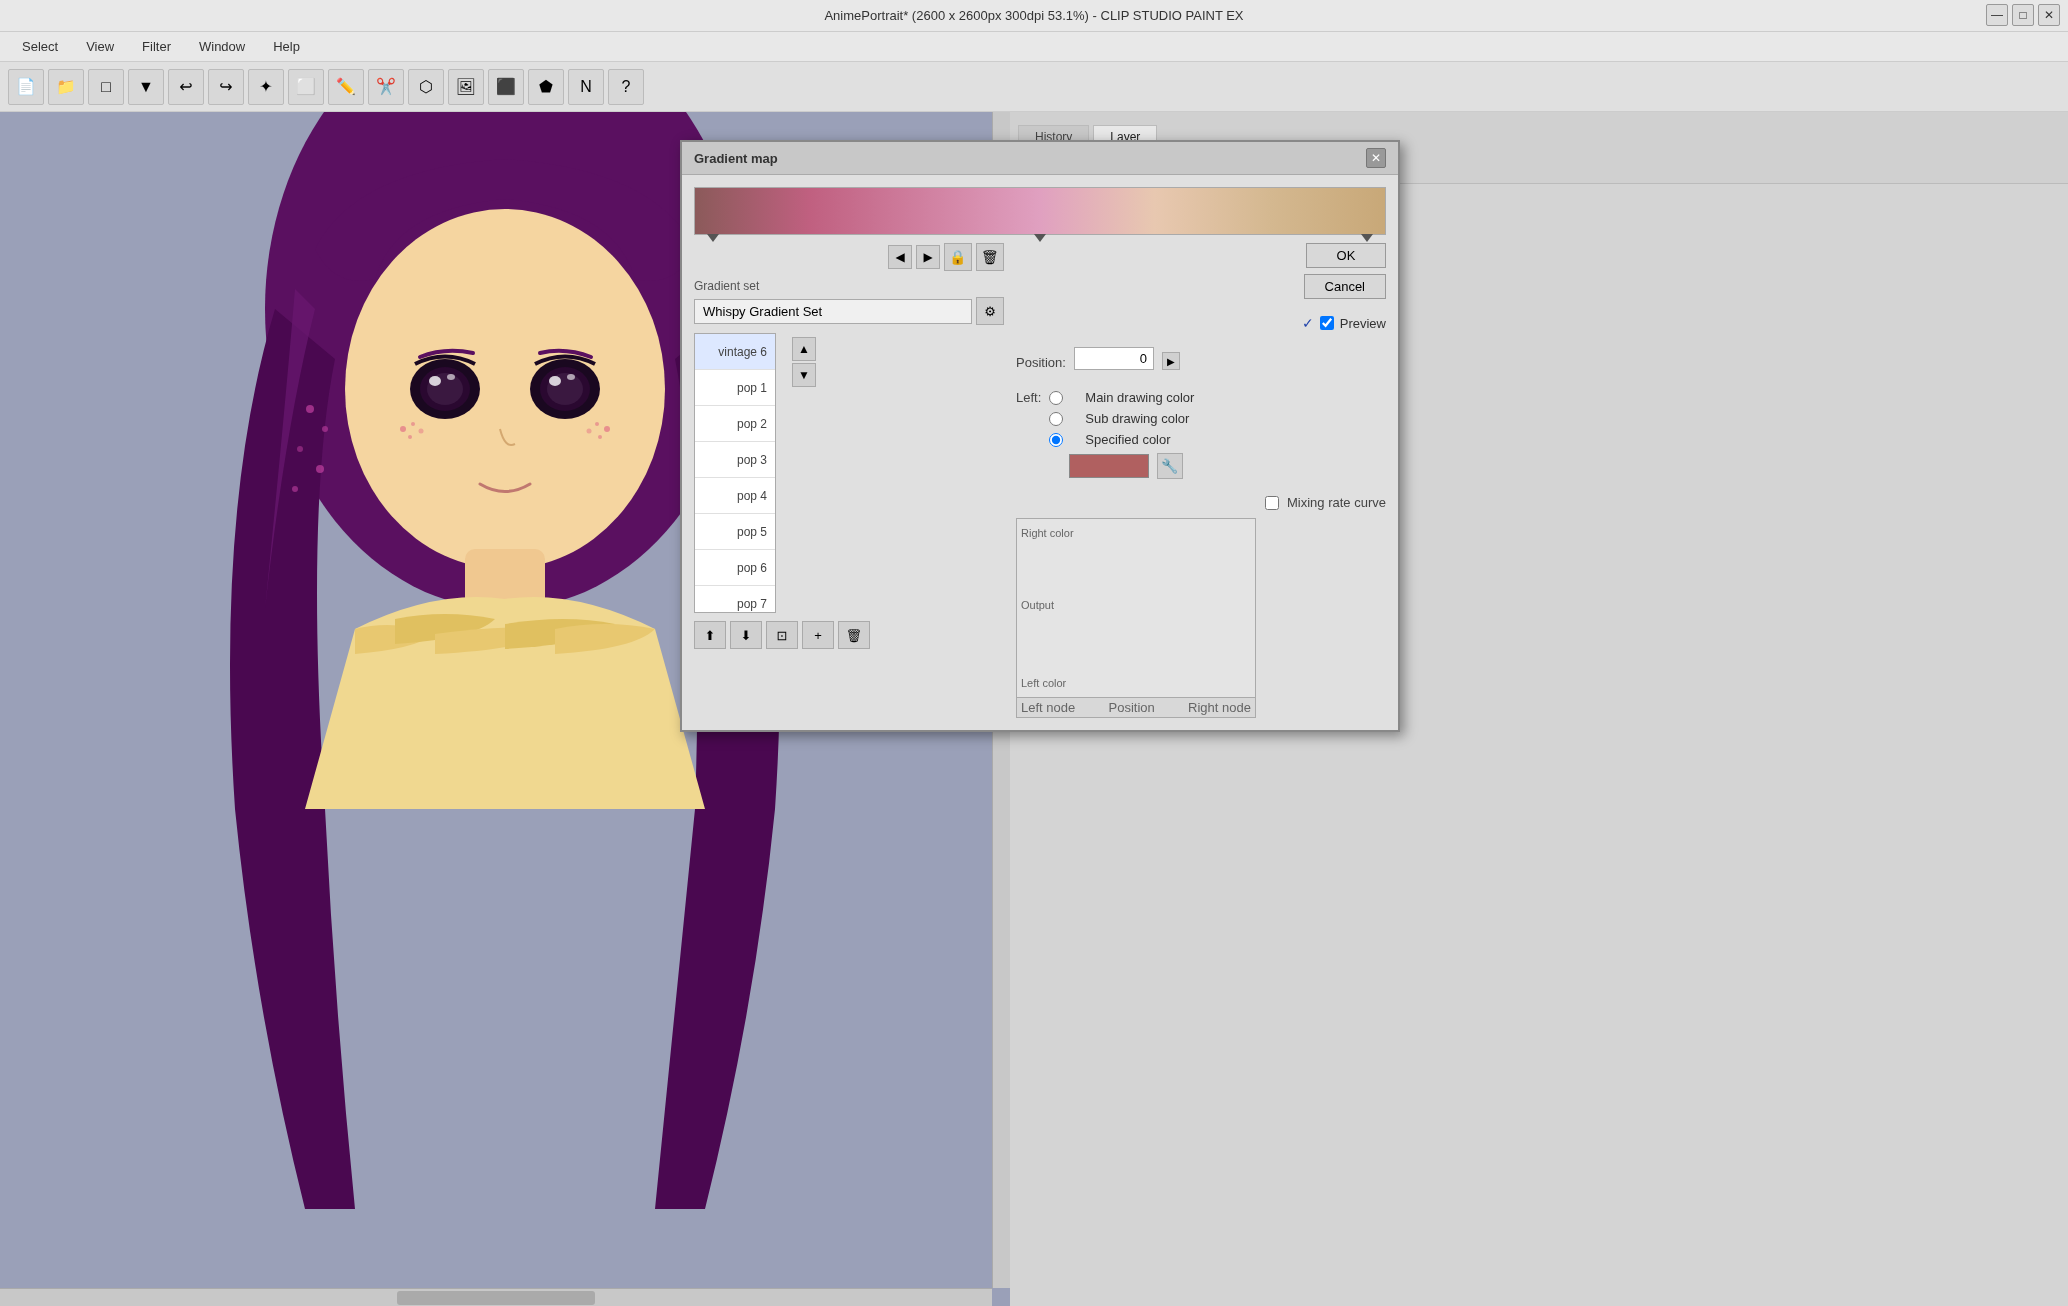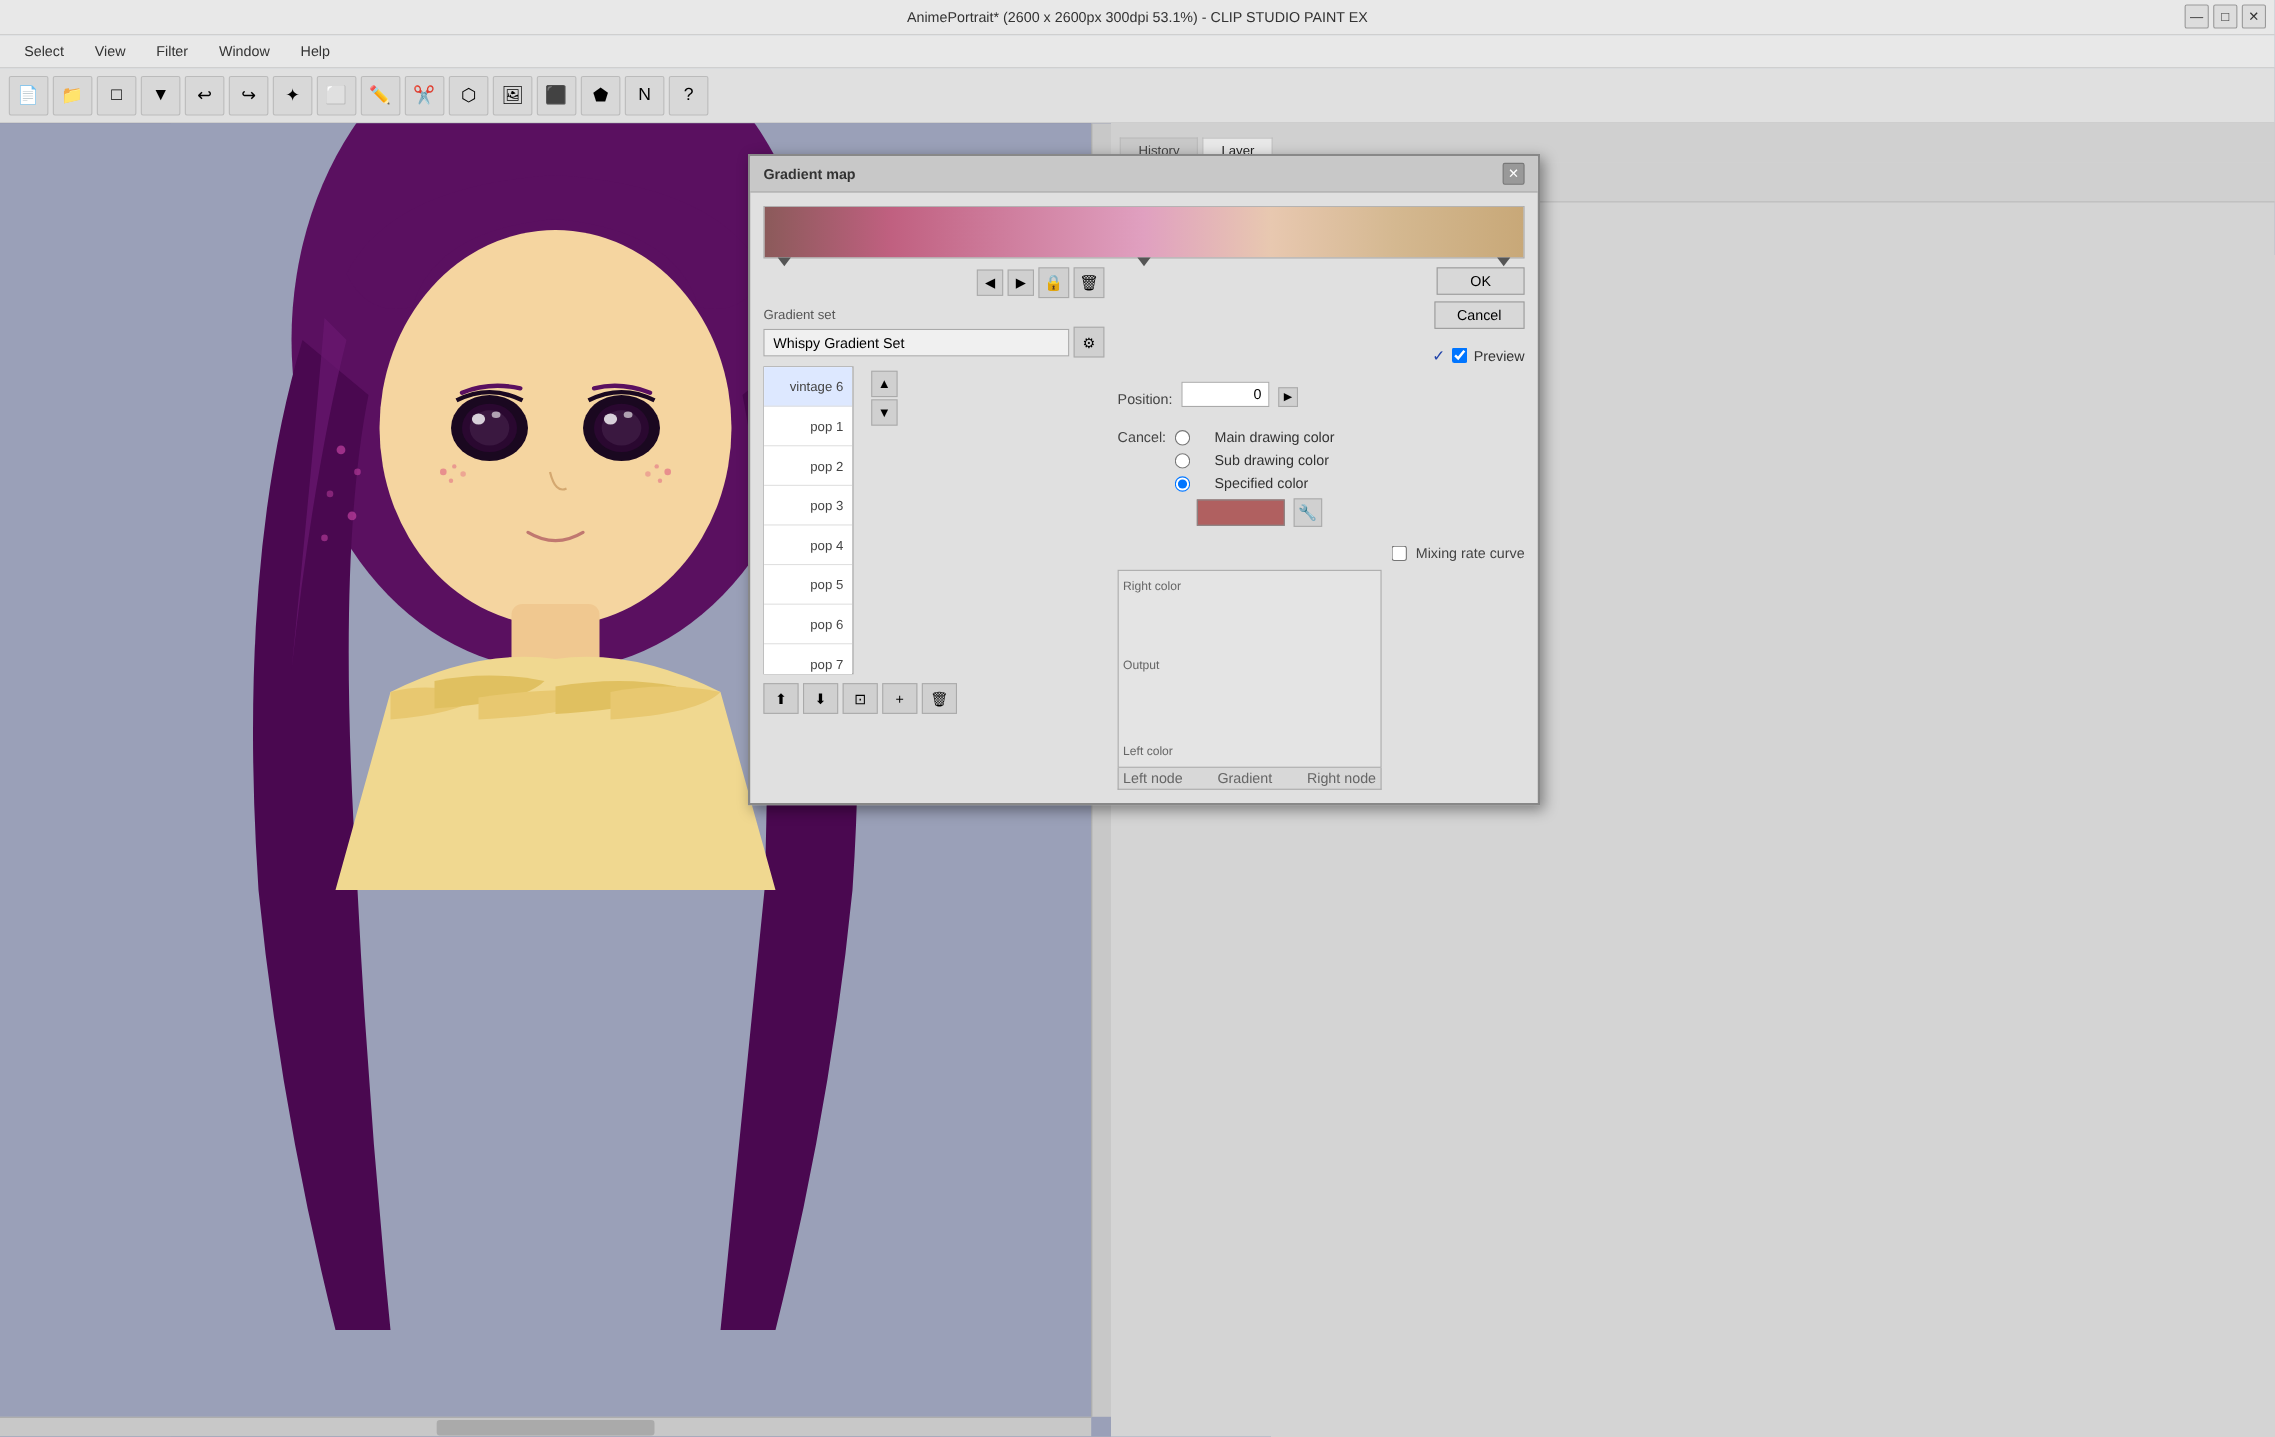--- a/index.html
+++ b/index.html
@@ -510,21 +510,21 @@
           </div>
 
           <div class="position-row" style="margin-bottom:20px;">
             <span class="position-label">Position:</span>
             <input type="text" class="position-input" value="0" style="">
             <div style="width:18px; height:18px; background:#d0d0d0; border:1px solid #aaa; display:flex; align-items:center; justify-content:center; font-size:10px; cursor:pointer;">▶</div>
           </div>
 
           <div class="color-section">
             <div style="display:flex; align-items:flex-start; gap:8px; margin-bottom:8px;">
-              <span class="color-label">Cancel:</span>
+              <span class="color-label">Left:</span>
               <div>
                 <div class="color-radio-row">
                   <input type="radio" name="color" class="color-radio" style="">
                   <span class="color-radio-label">Main drawing color</span>
                 </div>
                 <div class="color-radio-row">
                   <input type="radio" name="color" class="color-radio" style="">
                   <span class="color-radio-label">Sub drawing color</span>
                 </div>
                 <div class="color-radio-row">
@@ -545,20 +545,20 @@
             <span class="mixing-label">Mixing rate curve</span>
           </div>
 
           <div class="curve-box" style="width:240px; height:180px; position:relative; background:#e4e4e4; border:1px solid #aaa;">
             <span class="curve-label" style="top:8px; left:4px; font-size:11px; color:#666;">Right color</span>
             <span class="curve-label" style="top:80px; left:4px; font-size:11px; color:#666;">Output</span>
             <span class="curve-label" style="bottom:8px; left:4px; font-size:11px; color:#666;">Left color</span>
           </div>
           <div class="curve-footer" style="width:240px; display:flex; justify-content:space-between; font-size:11px; color:#666; padding:2px 4px; background:#d8d8d8; border:1px solid #aaa; border-top:none; margin-top:0;">
             <span>Left node</span>
-            <span>Gradient</span>
+            <span>Position</span>
             <span>Right node</span>
           </div>
         </div>
       </div>
     </div>
   </div>
 </div>
 
 </body></html>

